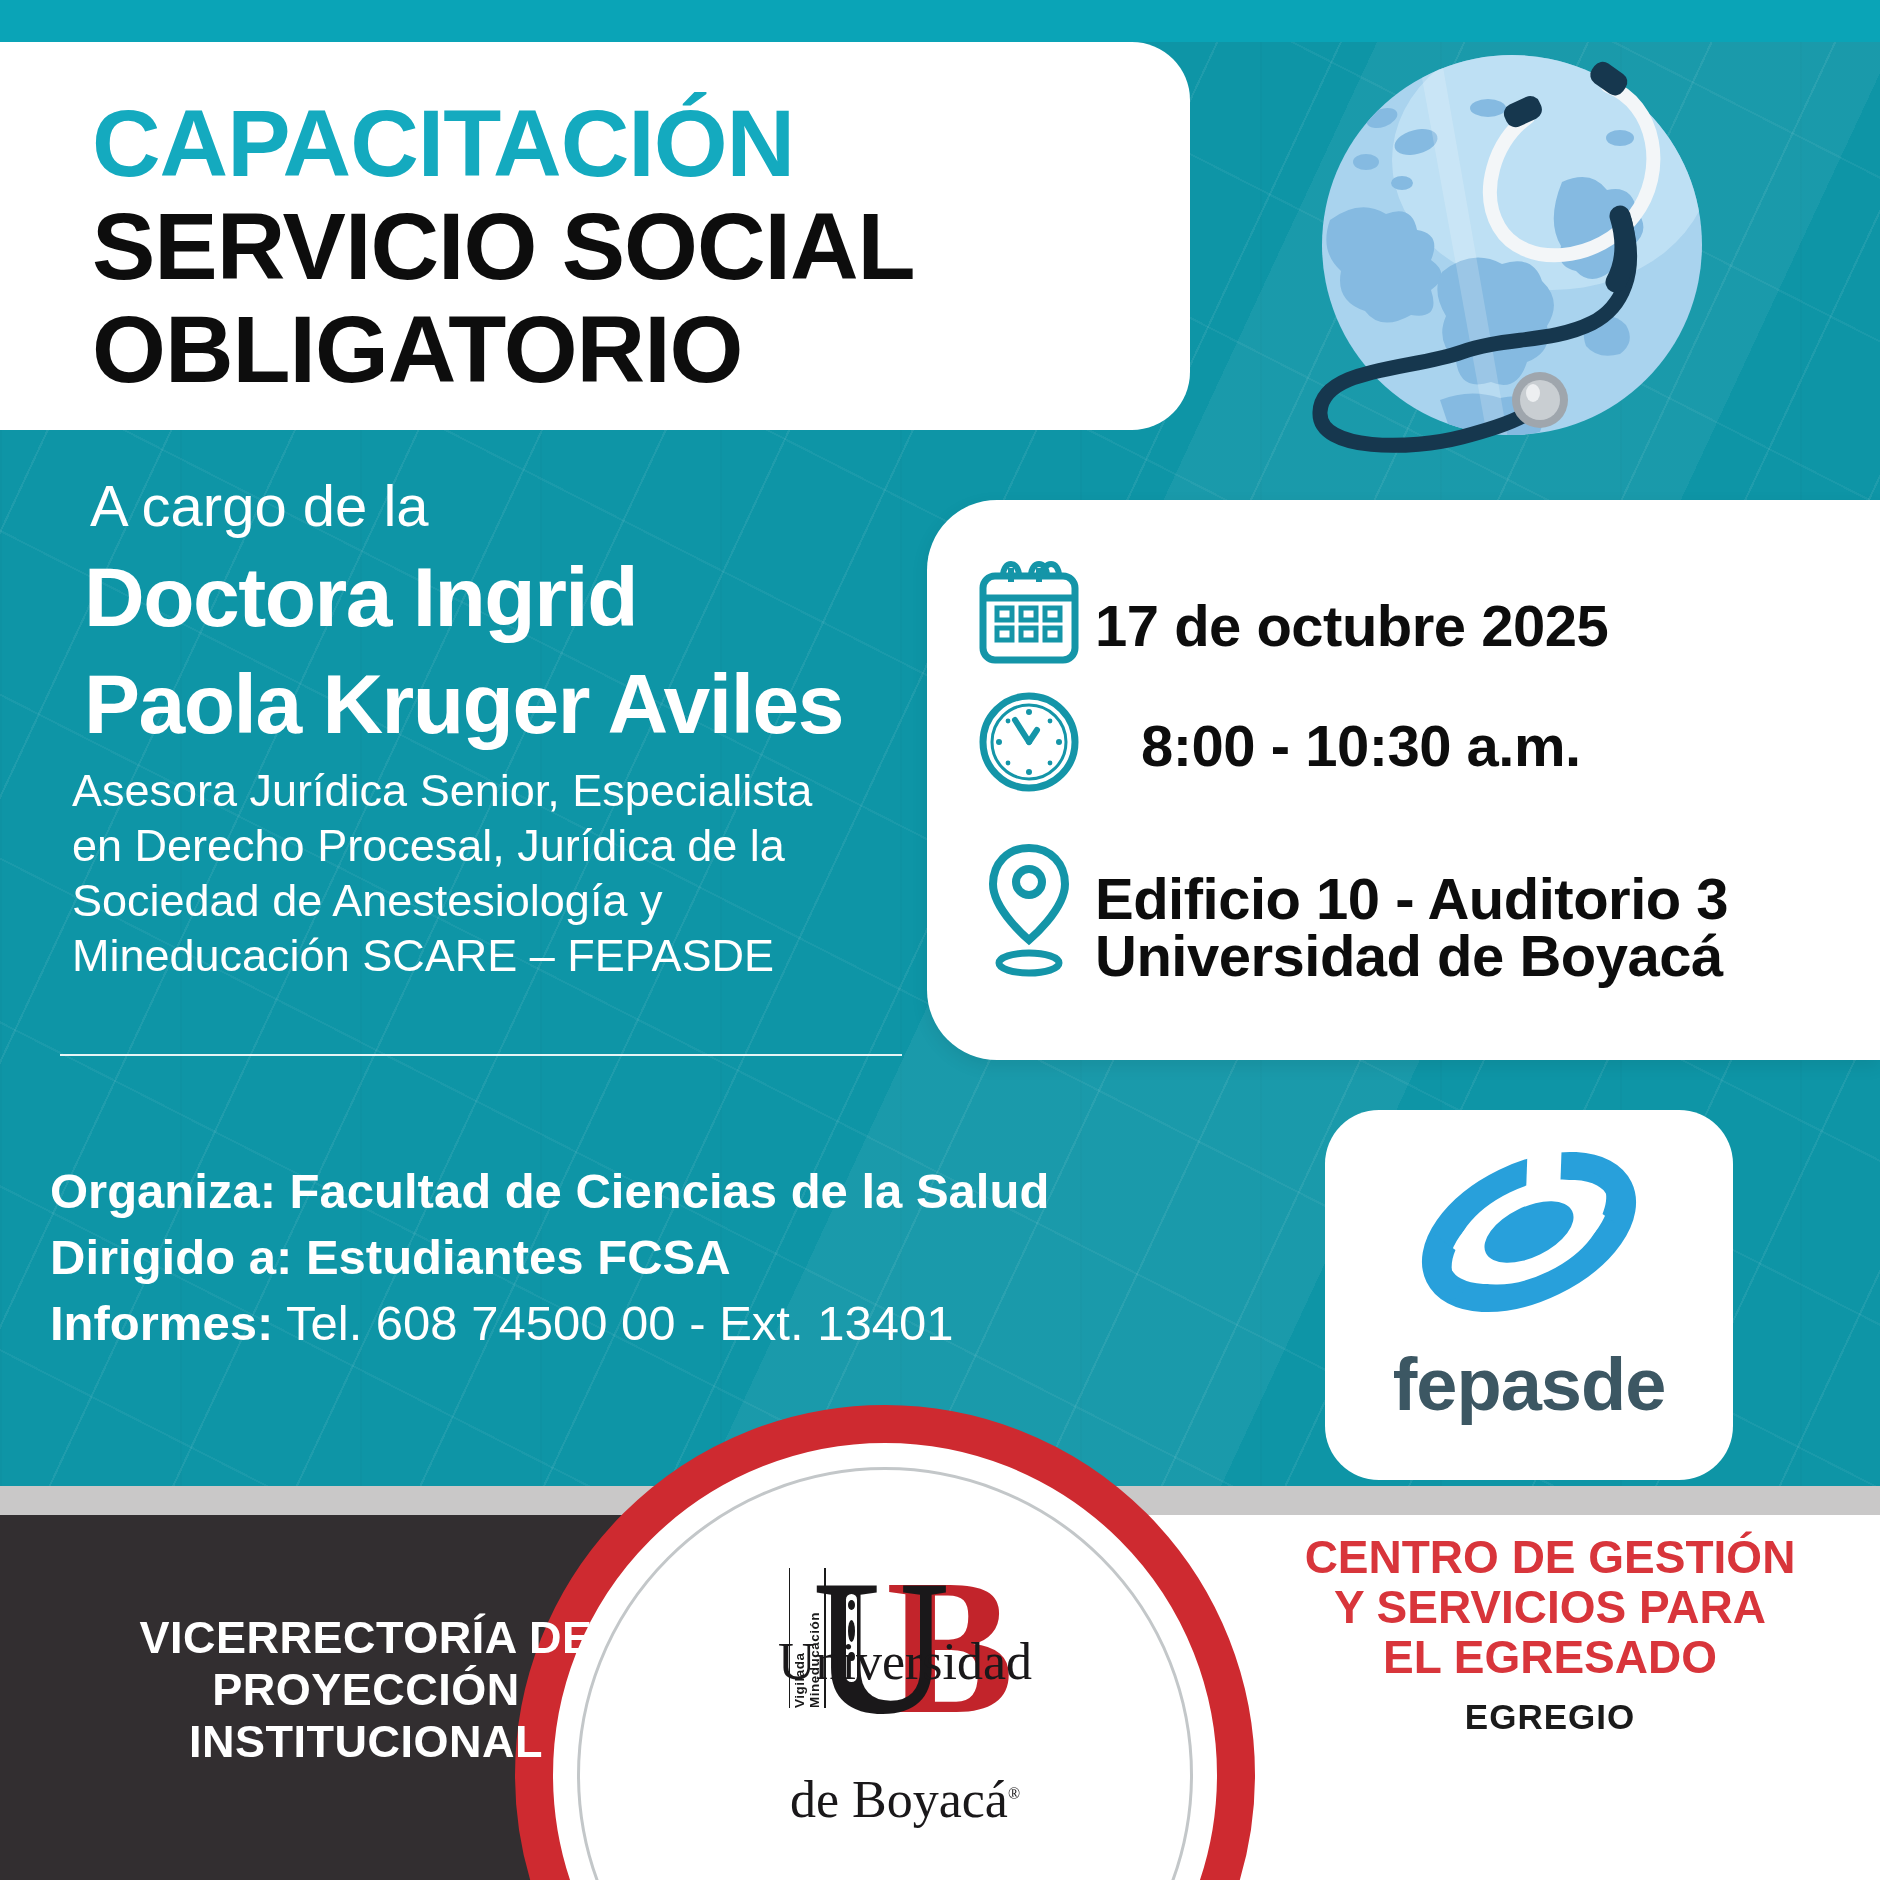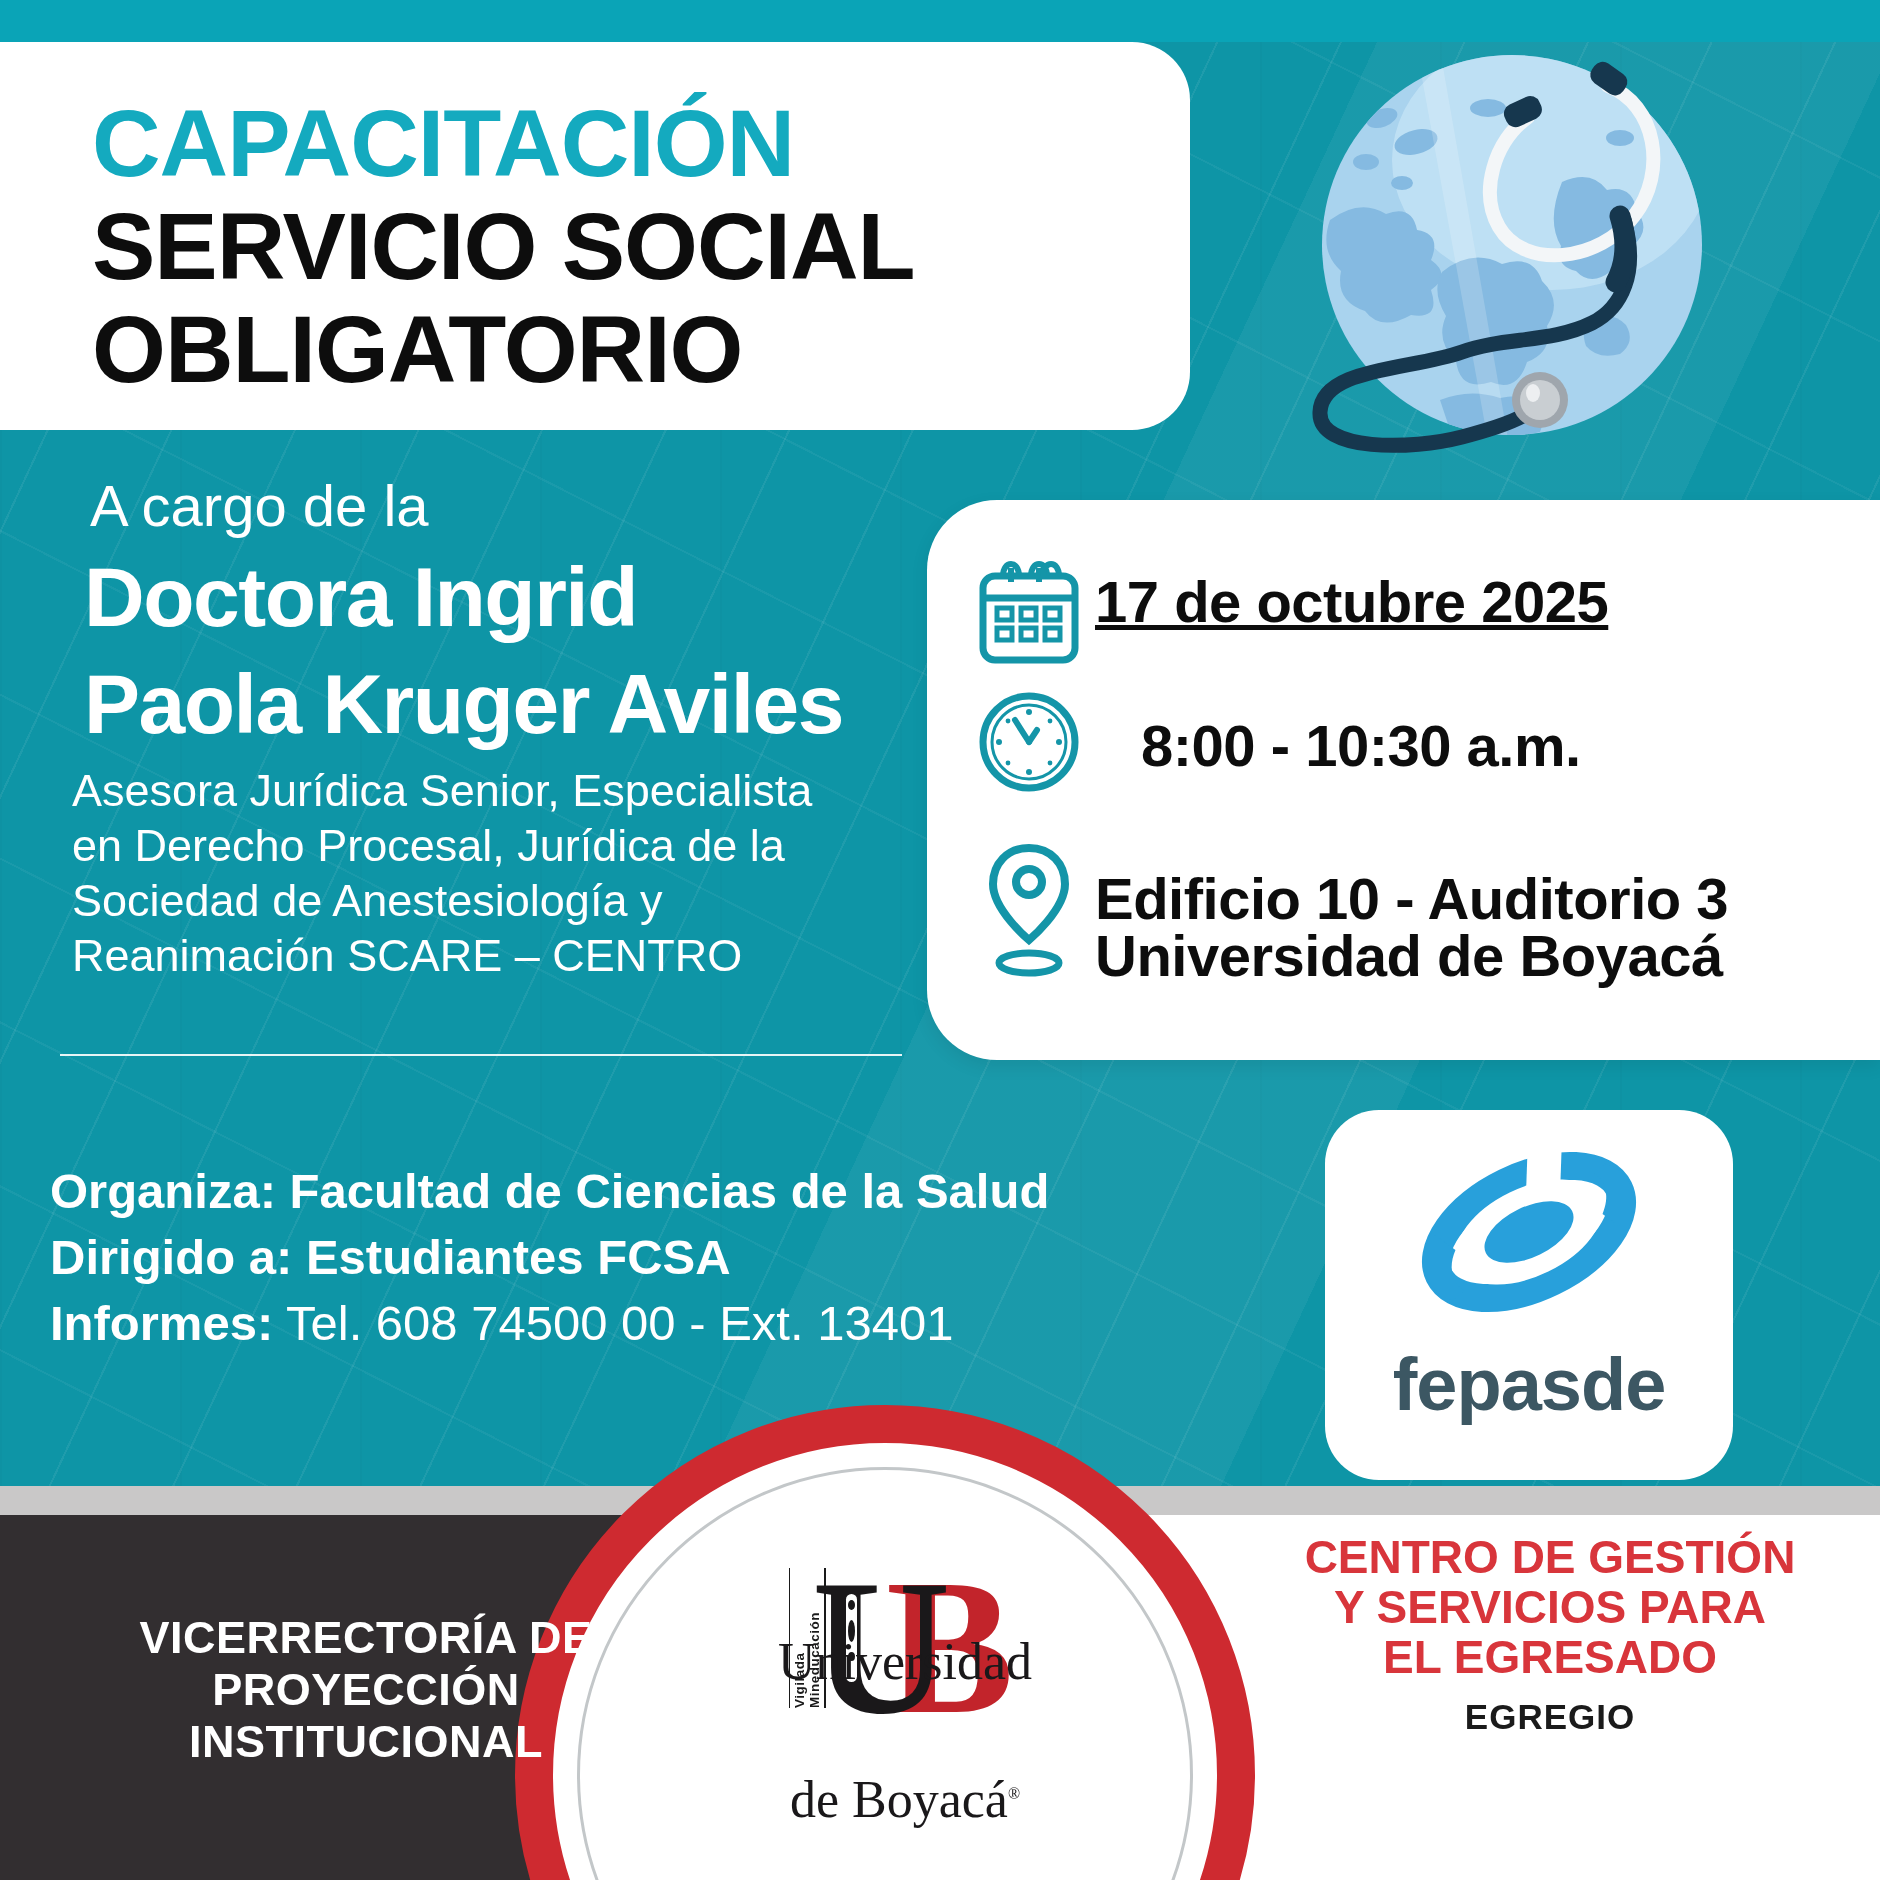--- a/index.html
+++ b/index.html
@@ -38,21 +38,21 @@
   .org-value{font-weight:700;}
   .org-value-light{font-weight:400;}
   
   .info-card{
     left:927px;top:500px;width:953px;height:560px;background:#ffffff;
     border-radius:70px 0 0 70px;box-shadow:0 6px 18px rgba(0,0,0,0.08);
   }
   .info-icon{position:absolute;left:46px;}
   .info-text{position:absolute;left:168px;font-size:58px;font-weight:700;color:#0D0D0D;letter-spacing:-0.5px;}
   .row-date-icon{top:50px;}
-  .row-date-text{top:68px;text-decoration:underline;}
+  .row-date-text{top:92px;}
   .row-time-icon{top:186px;}
   .row-time-text{top:212px;margin-left:46px;}
   .row-loc-icon{top:336px;}
   .row-loc-text{top:370px;line-height:57px;}
   
   .fep-card{left:1325px;top:1110px;width:408px;height:370px;background:#ffffff;border-radius:54px;}
   .fep-logo{position:absolute;left:54px;top:22px;}
   .fep-word{position:absolute;left:0;top:232px;width:408px;text-align:center;
     font-size:74px;font-weight:700;letter-spacing:-1px;color:#3C5763;}
   
@@ -147,21 +147,21 @@
 
   <div class="abs intro">A cargo de la</div>
   <div class="abs speaker-name">
     <div>Doctora Ingrid</div>
     <div>Paola Kruger Aviles</div>
   </div>
   <div class="abs bio">
     <div>Asesora Jurídica Senior, Especialista</div>
     <div>en Derecho Procesal, Jurídica de la</div>
     <div>Sociedad de Anestesiología y</div>
-    <div>Reanimación SCARE – CENTRO</div>
+    <div>Mineducación SCARE – FEPASDE</div>
   </div>
   <div class="abs divider"></div>
 
   <div class="abs org-block">
     <div><span class="org-label">Organiza:</span><span class="org-value"> Facultad de Ciencias de la Salud</span></div>
     <div><span class="org-label">Dirigido a:</span><span class="org-value"> Estudiantes FCSA</span></div>
     <div><span class="org-label">Informes:</span><span class="org-value-light"> Tel. 608 74500 00 - Ext. 13401</span></div>
   </div>
 
   <div class="abs info-card">

